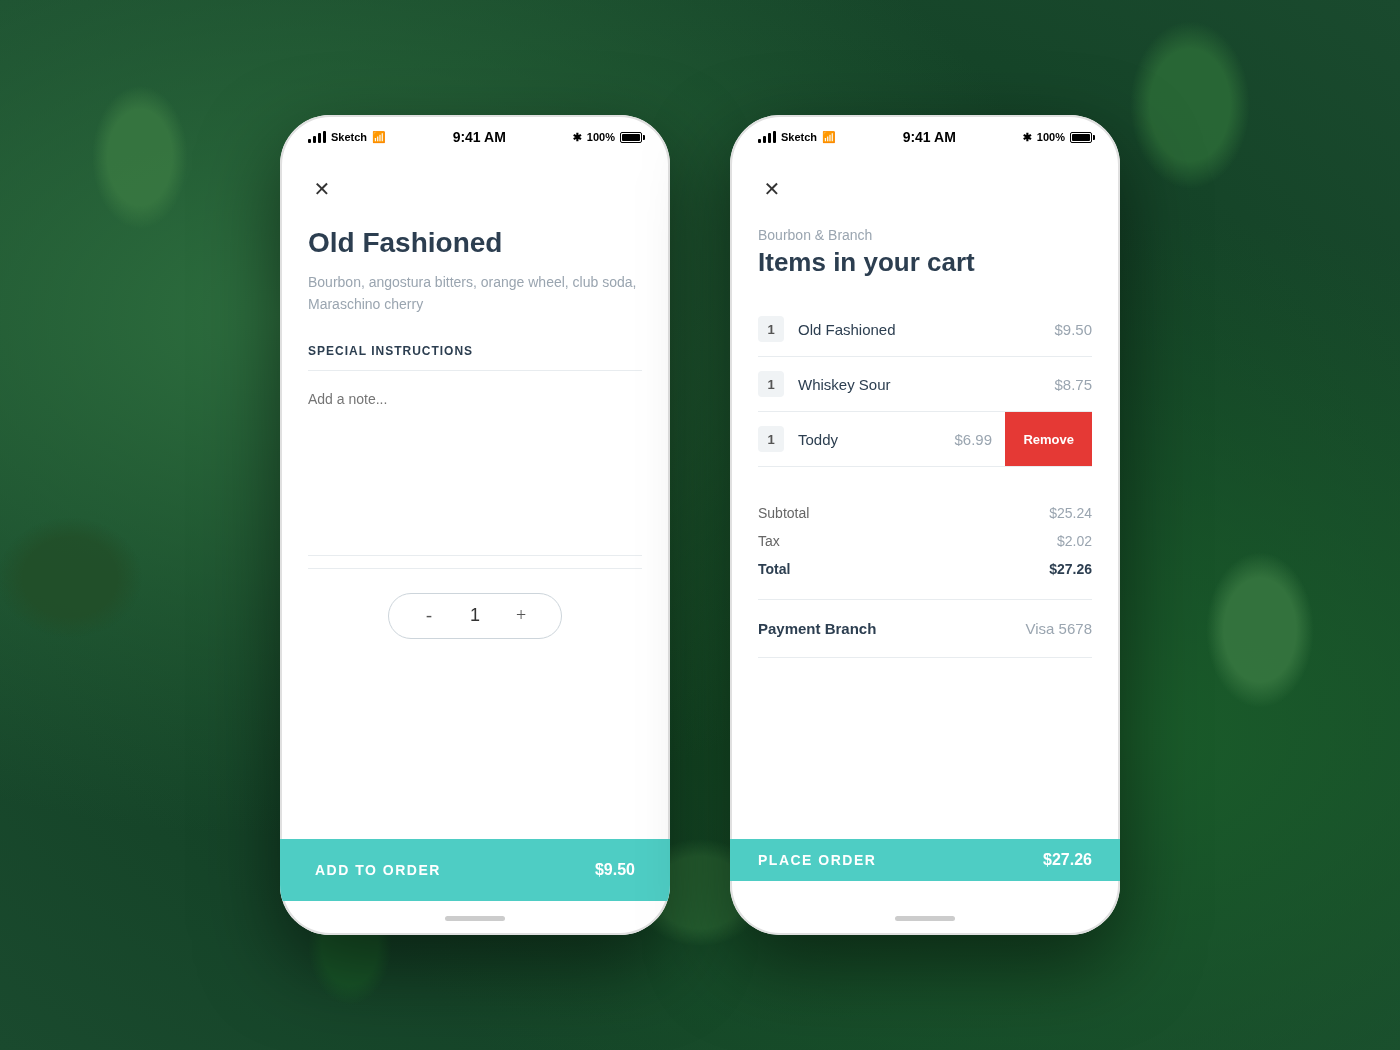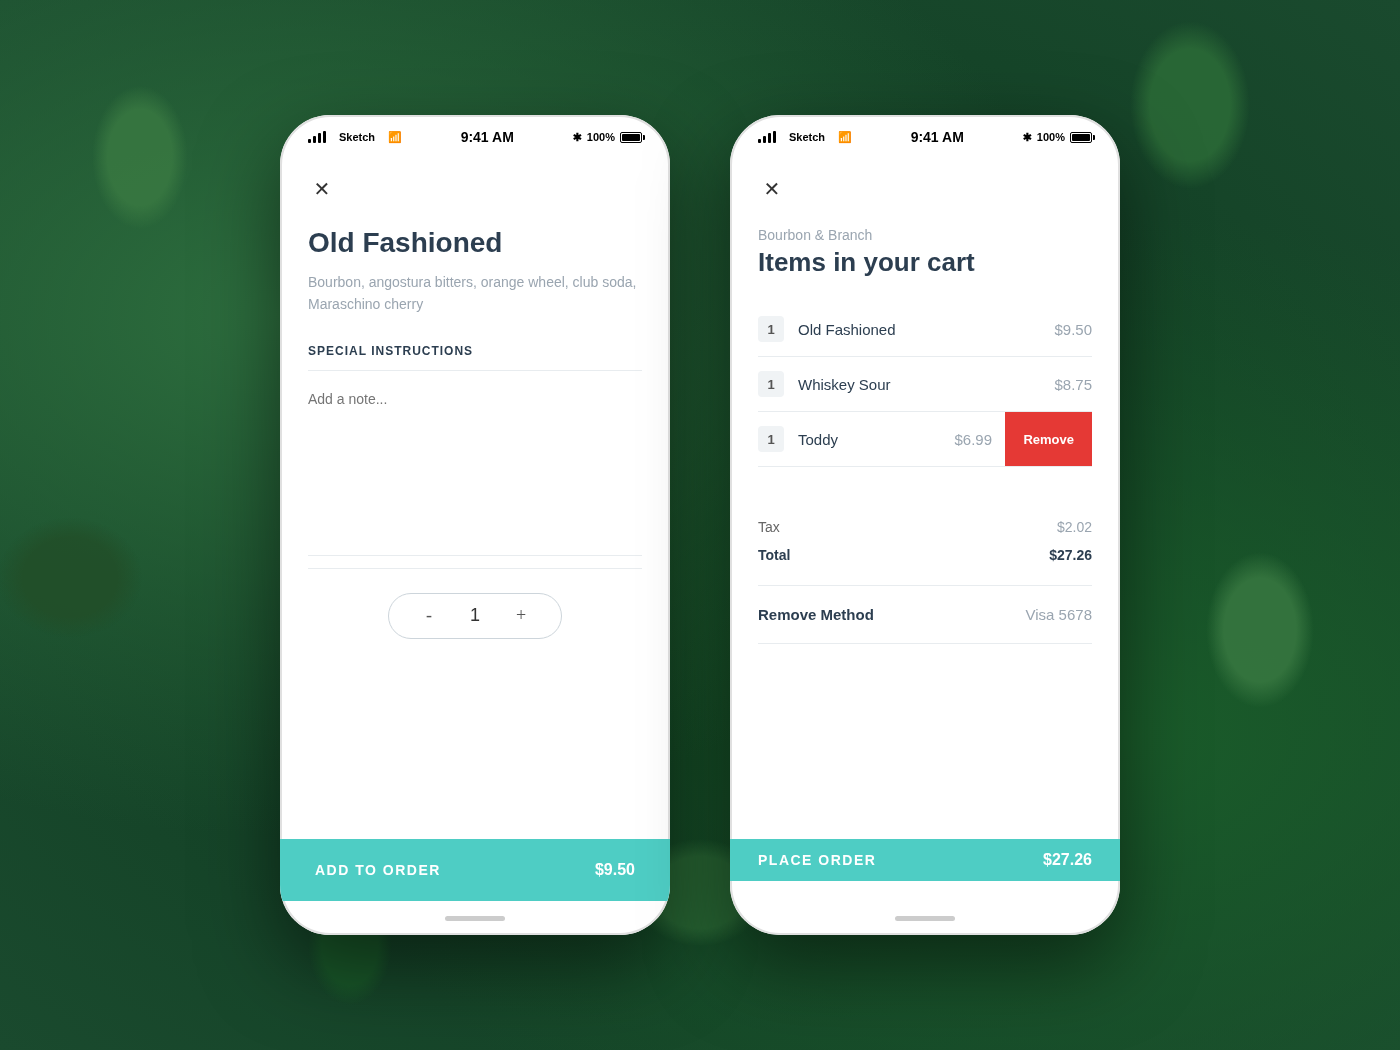--- a/index.html
+++ b/index.html
@@ -64,21 +64,21 @@
       font-size: 12px;
       font-family: -apple-system, BlinkMacSystemFont, 'Helvetica Neue', sans-serif;
       font-weight: 600;
       color: #000;
       flex-shrink: 0;
     }
 
     .status-left {
       display: flex;
       align-items: center;
-      gap: 13px;
+      gap: 5px;
       font-size: 11px;
     }
 
     .signal-bars {
       display: flex;
       align-items: flex-end;
       gap: 2px;
       height: 12px;
     }
 
@@ -578,31 +578,35 @@
         <div class="cart-item" style="padding-right: 100px;">
           <div class="item-qty">1</div>
           <span class="item-name">Toddy</span>
           <span class="item-price">$6.99</span>
           <button class="remove-btn">Remove</button>
         </div>
       </div>
 
       <div class="totals-section">
         <div class="total-row">
+          <span class="total-label">Subtotal</span>
+          <span class="total-value">$25.24</span>
+        </div>
+        <div class="total-row">
           <span class="total-label">Tax</span>
           <span class="total-value">$2.02</span>
         </div>
         <div class="total-row grand-total">
           <span class="total-label">Total</span>
           <span class="total-value">$27.26</span>
         </div>
       </div>
 
       <div class="payment-section">
-        <span class="payment-label">Remove Method</span>
+        <span class="payment-label">Payment Branch</span>
         <span class="payment-value">Visa 5678</span>
       </div>
 
       <div style="flex:1; min-height: 20px;"></div>
 
       <button class="place-order-btn">
         <span class="btn-label">PLACE ORDER</span>
         <span class="btn-price">$27.26</span>
       </button>
     </div>

